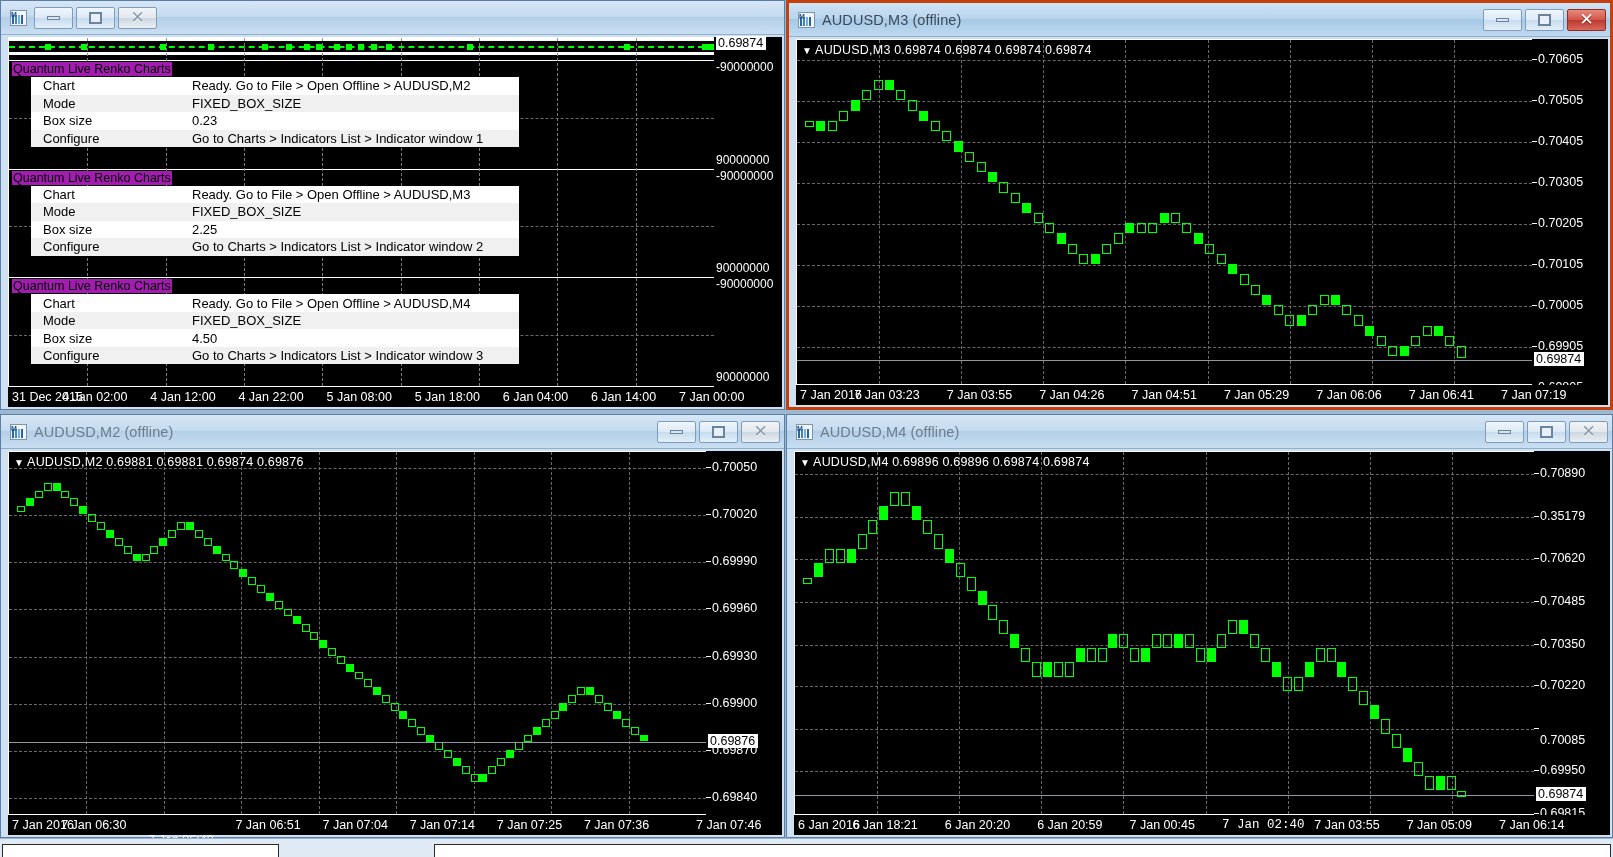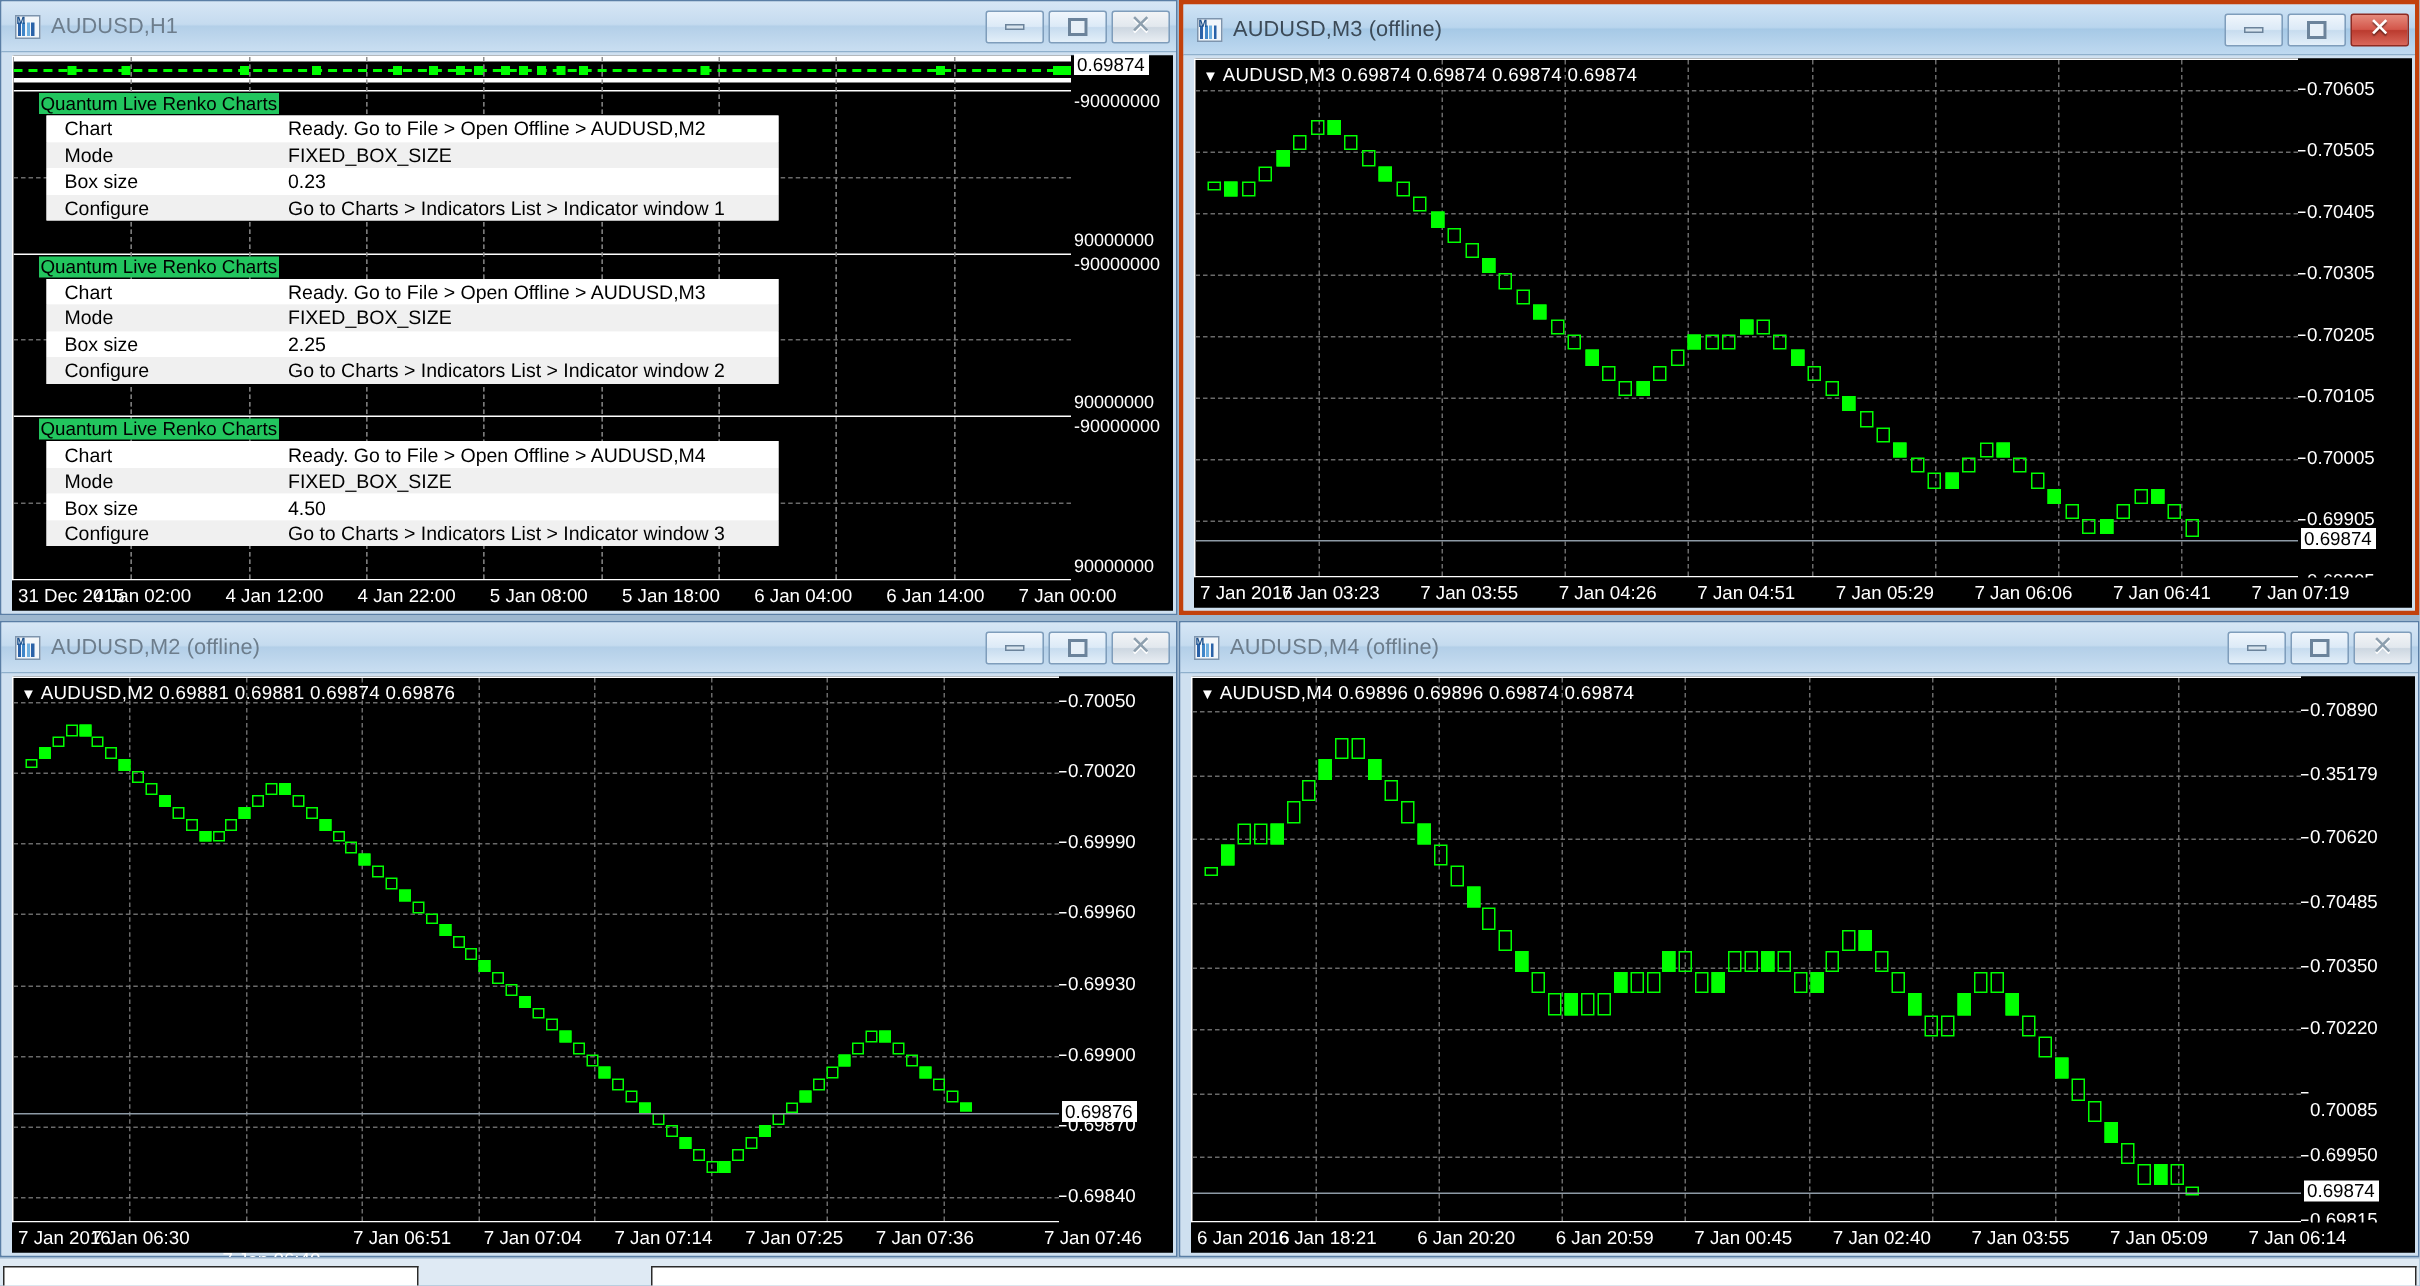--- a/index.html
+++ b/index.html
@@ -73,22 +73,22 @@
   .brick { position: absolute; background: transparent;
            border: 1px solid #00ff00; }
   .brick.f { background: #00ff00; }
 
   .sym { position: absolute; top: 3px; left: 5px; font-size: 12.5px; color: #ffffff;
          white-space: nowrap; z-index: 5; letter-spacing: .2px; }
   .sym .caret { color:#ffffff; font-size: 10px; margin-right: 3px; }
 
   
   .subwin { position: relative; border-top: 1px solid #ffffff; }
-  .ind-title { position: absolute; top: 1px; left: 17px; font-size: 12.5px;
-               color: #000; background: #22c55e; padding: 0 1px; z-index: 6; white-space: nowrap; }
+  .ind-title { position: absolute; top: 1px; left: 3px; font-size: 12.5px;
+               color: #000; background: #a21caf; padding: 0 1px; z-index: 6; white-space: nowrap; }
   .panel { position: absolute; z-index: 6; background: #f4f4f4; border-collapse: collapse;
            font-size: 13px; color: #000; }
   .panel .r { display: flex; height: 17.5px; align-items: center; }
   .panel .r .k { width: 157px; padding-left: 12px; }
   .panel .r .v { padding-left: 4px; }
   .panel .r:nth-child(odd)  { background: #ffffff; }
   .panel .r:nth-child(even) { background: #f0f0f0; }
 
   .greenline { position: absolute; left:0; right:0; height: 0; border-top: 2px dashed #00ff00; }
   .greendot { position: absolute; width: 6px; height: 6px; background: #00ff00; }
@@ -105,21 +105,20 @@
 
 <div class="desktop">
 
   <div class="win" id="win-h1" style="left:0px; top:0px; width:785px; height:410px;">
     <div class="titlebar">
       <span class="title-icon">
         <span class="sheet"></span>
           <span class="bars"></span>
           <span class="m">M</span>
       </span>
-      <span class="title-text">AUDUSD,H1</span>
       <span class="winbtns">
         <span class="wbtn">
             <span class="gl-min"></span>
           </span>
         <span class="wbtn">
             <span class="gl-max"></span>
           </span>
         <span class="wbtn close">
             <span class="gl-x">✕</span>
           </span>
@@ -677,21 +676,21 @@
               <div class="axmark" style="top: 362px;"></div>
               <div class="tick cur" style="top: 343.347px;">0.69874</div>
             </div>
         </div>
         <div class="timeaxis" id="m4-time">
             <div class="ttick" style="left: 4px;">6 Jan 2016</div>
             <div class="ttick" style="left: 58.375px;">6 Jan 18:21</div>
             <div class="ttick" style="left: 150.75px;">6 Jan 20:20</div>
             <div class="ttick" style="left: 243.125px;">6 Jan 20:59</div>
             <div class="ttick" style="left: 335.5px;">7 Jan 00:45</div>
-            <div class="ttick" style="left: 427.875px;">7 Jan 02:40</div>
+            <div class="ttick" style="left: 427.875px; font-family: Liberation Mono, monospace;">7 Jan 02:40</div>
             <div class="ttick" style="left: 520.25px;">7 Jan 03:55</div>
             <div class="ttick" style="left: 612.625px;">7 Jan 05:09</div>
             <div class="ttick" style="left: 705px;">7 Jan 06:14</div>
           </div>
       </div>
     </div>
   </div>
 
   <div class="bottomstrip">
     <div class="tabstub" style="left:2px; width:277px;"></div>

